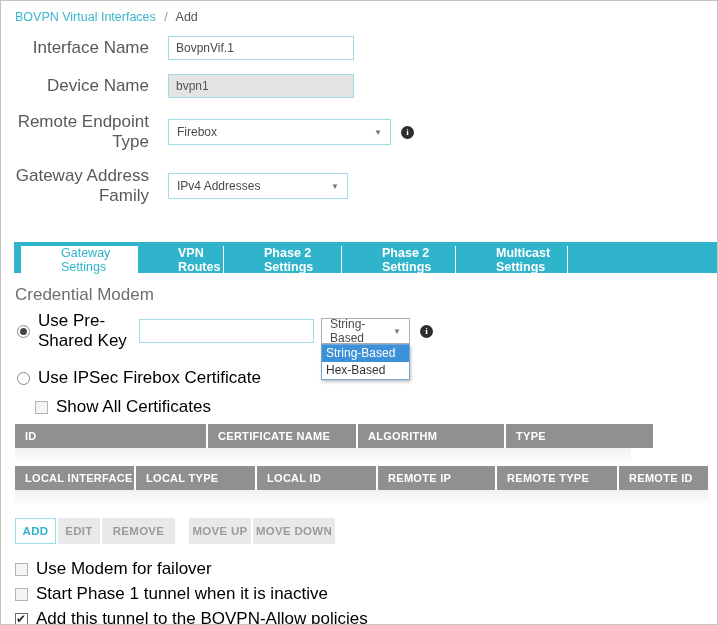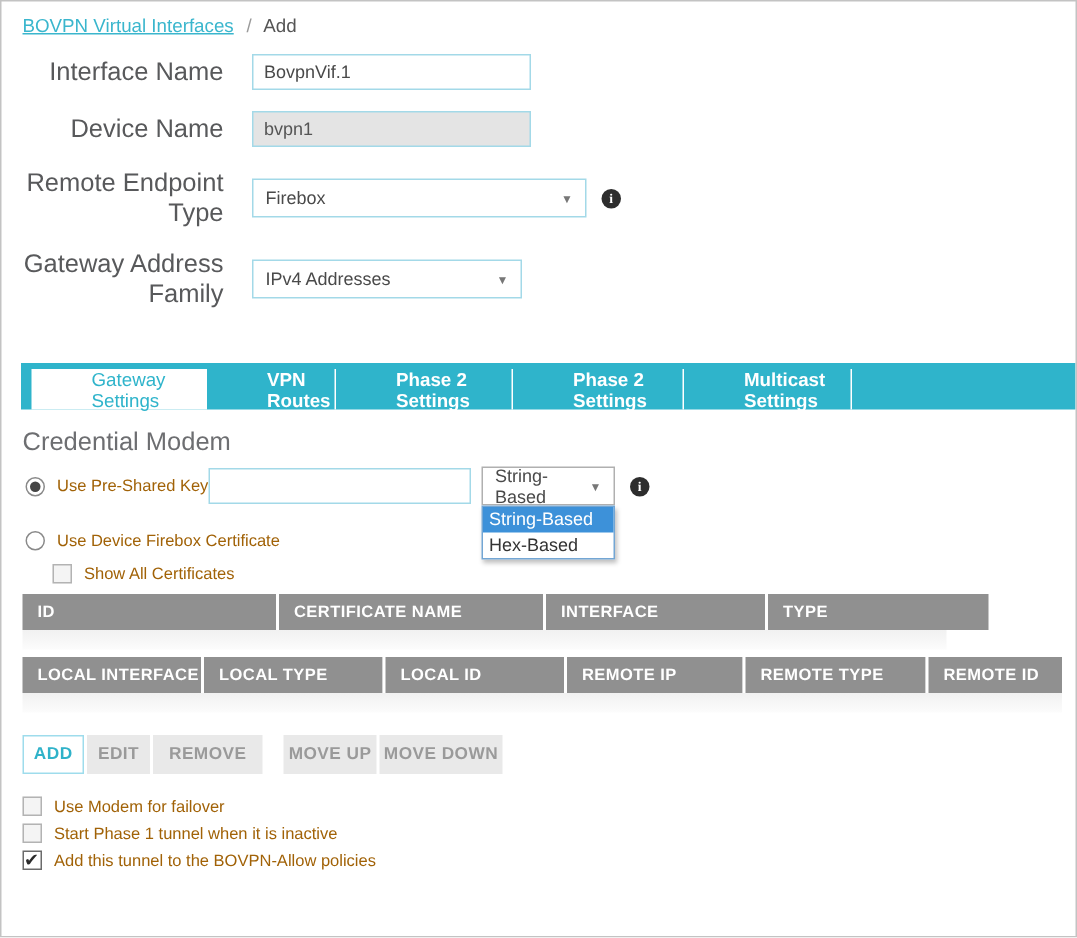--- a/index.html
+++ b/index.html
@@ -14,21 +14,21 @@
     border: 1px solid #c3c3c3;
     background: #fff;
     overflow: hidden;
     position: relative;
   }
   
   .breadcrumb {
     padding: 9px 0 0 14px;
     font-size: 12.5px;
   }
-  .breadcrumb .bc-link { color: #3ab6cd; cursor: pointer; text-decoration: underline; }
+  .breadcrumb .bc-link { color: #3ab6cd; cursor: pointer; }
   .breadcrumb .bc-sep { color: #9a9a9a; padding: 0 5px; }
   .breadcrumb .bc-current { color: #555; }
 
   
   .form-area { margin-top: 12px; }
   .form-row { display: flex; align-items: center; margin-bottom: 14px; }
   .form-label {
     width: 134px; margin-left: 14px; margin-right: 19px;
     text-align: right; font-size: 17px; color: #58595b;
   }
@@ -90,21 +90,21 @@
     width: 13px; height: 13px; border: 1px solid #b3b3b3; background: #f4f4f4;
     flex: 0 0 auto; position: relative; cursor: pointer;
   }
   .checkbox.checked {
     border-color: #6b6b6b; background: #fff;
   }
   .checkbox.checked::after {
     content: "\2714"; position: absolute; left: 0px; top: -2px;
     font-size: 12px; color: #2b2b2b;
   }
-  .ctl-label { font-size: 11px; color: #a16207; margin-left: 8px; }
+  .ctl-label { font-size: 17px; color: #000000; margin-left: 8px; }
 
   
   .psk-row {
     display: flex; align-items: center;
     margin: 6px 0 0 16px; position: relative;
   }
   .psk-labelwrap { display: flex; align-items: center; width: 122px; }
   .psk-input { width: 175px; }
   .psk-selwrap { position: relative; margin-left: 7px; }
   .sel-psk-type { width: 89px; border: 1px solid #b0b0b0; }
@@ -220,32 +220,32 @@
       <div class="dropdown-list">
         <div class="dropdown-item highlighted">String-Based</div>
         <div class="dropdown-item">Hex-Based</div>
       </div>
     </div>
     <div class="info-icon">i</div>
   </div>
 
   <div class="cert-radio-row">
     <div class="radio"></div>
-    <span class="ctl-label">Use Device Firebox Certificate</span>
+    <span class="ctl-label">Use IPSec Firebox Certificate</span>
   </div>
 
   <div class="showall-row">
     <div class="checkbox"></div>
     <span class="ctl-label">Show All Certificates</span>
   </div>
 
   <div class="grid-table cert-table">
-    <div class="grid-head" style="width:169px">ID</div>
-    <div class="grid-head sepl" style="width:178px">CERTIFICATE NAME</div>
-    <div class="grid-head sepl" style="width:148px">INTERFACE</div>
+    <div class="grid-head" style="width:191px">ID</div>
+    <div class="grid-head sepl" style="width:150px">CERTIFICATE NAME</div>
+    <div class="grid-head sepl" style="width:148px">ALGORITHM</div>
     <div class="grid-head sepl" style="width:149px">TYPE</div>
   </div>
   <div class="table-body-strip" style="width:616px"></div>
 
 
   <div class="grid-table ge-table">
     <div class="grid-head" style="width:119px">LOCAL INTERFACE</div>
     <div class="grid-head sepl" style="width:121px">LOCAL TYPE</div>
     <div class="grid-head sepl" style="width:121px">LOCAL ID</div>
     <div class="grid-head sepl" style="width:119px">REMOTE IP</div>

